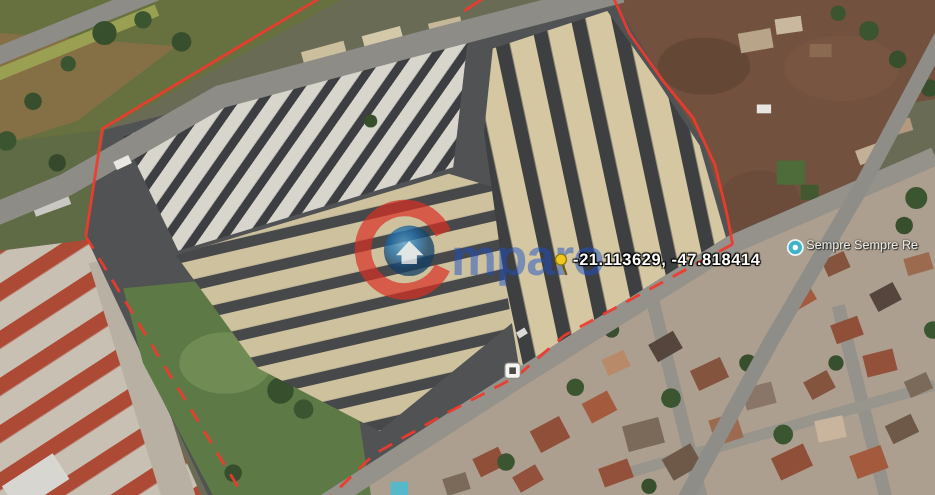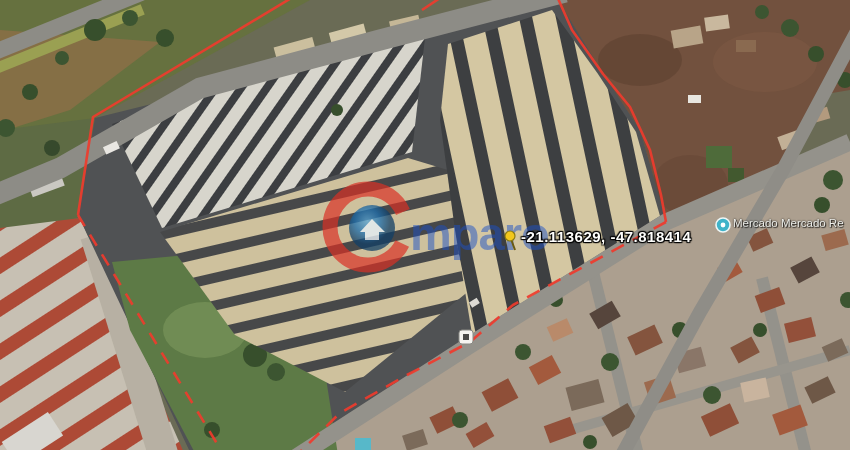--- a/index.html
+++ b/index.html
@@ -210,15 +210,15 @@
     </svg>
   </div>
   <span class="ov coords-label">-21.113629, -47.818414</span>
 
   <div class="ov" style="left:714px;top:216px;">
     <svg width="18" height="18">
       <circle cx="9" cy="9" r="7" fill="#3fb3c9" stroke="#eef6f6" stroke-width="1.6"></circle>
       <circle cx="9" cy="9" r="2.4" fill="#ffffff"></circle>
     </svg>
   </div>
-  <span class="ov poi-label">Mercado Mercado Re</span>
+  <span class="ov poi-label">Sempre Sempre Re</span>
 
 </div>
 
 </body></html>

